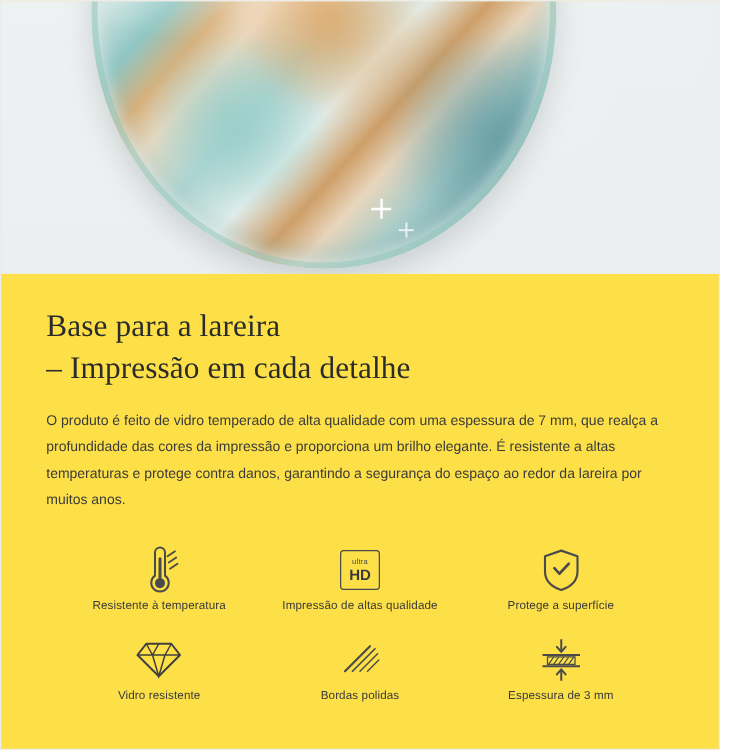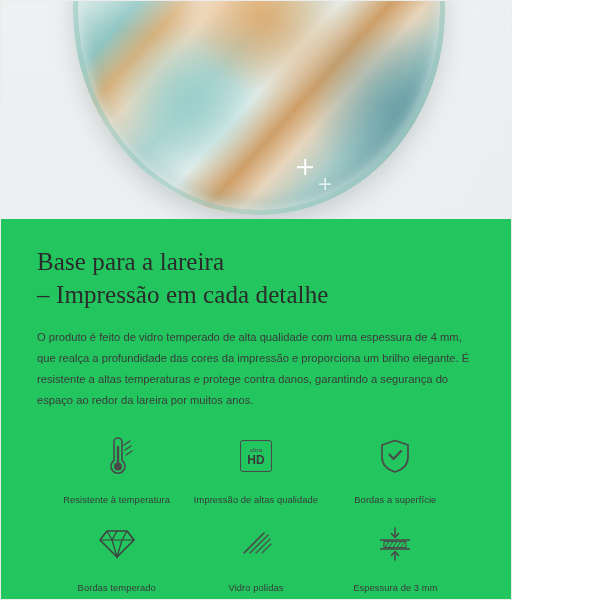--- a/index.html
+++ b/index.html
@@ -8,23 +8,23 @@
   }
   body {
     width: 600px;
     height: 600px;
     background: #ffffff;
     font-family: "Liberation Sans", sans-serif;
     overflow: hidden;
   }
   .page {
     position: relative;
-    width: 512px;
+    width: 576px;
     height: 600px;
-    background: #22c55e;
+    background: #fde047;
     box-sizing: border-box;
     border: 1px solid #ececec;
     overflow: hidden;
   }
 
   
   .hero {
     position: relative;
     width: 600px;
     height: 218px;
@@ -143,21 +143,21 @@
     justify-content: flex-start;
     padding: 6px 4px 4px 4px;
   }
   .feature .glyph {
     height: 42px;
     display: flex;
     align-items: center;
     justify-content: center;
   }
   .feature .caption {
-    margin-top: 18px;
+    margin-top: 2px;
     font-size: 9.3px;
     color: #3a3a3a;
     text-align: left;
     letter-spacing: .1px;
   }
   .hd-box {
     width: 30px;
     height: 30px;
     border: 1.6px solid #4a4a4a;
     border-radius: 3px;
@@ -190,21 +190,21 @@
     </div>
     <div class="sparkle s1"></div>
     <div class="sparkle s2"></div>
   </div>
 
   <div class="content">
     <h1 class="title">
       <span class="title-line">Base para a lareira</span>
       <span class="title-line">– Impressão em cada detalhe</span>
     </h1>
-    <p class="desc">O produto é feito de vidro temperado de alta qualidade com uma espessura de 4 mm, que realça a profundidade das cores da impressão e proporciona um brilho elegante. É resistente a altas temperaturas e protege contra danos, garantindo a segurança do espaço ao redor da lareira por muitos anos.</p>
+    <p class="desc">O produto é feito de vidro temperado de alta qualidade com uma espessura de 7 mm, que realça a profundidade das cores da impressão e proporciona um brilho elegante. É resistente a altas temperaturas e protege contra danos, garantindo a segurança do espaço ao redor da lareira por muitos anos.</p>
 
     <div class="features">
 
       <div class="feature">
         <div class="glyph">
           <svg width="34" height="40" viewBox="0 0 34 40">
             <path d="M14 6a4 4 0 0 1 8 0v18.5a7 7 0 1 1-8 0V6z" fill="none" stroke="#4a4a4a" stroke-width="1.6"></path>
             <line x1="18" y1="11" x2="18" y2="27" stroke="#4a4a4a" stroke-width="2.4" stroke-linecap="round"></line>
             <circle cx="18" cy="30.5" r="4" fill="#4a4a4a"></circle>
             <line x1="24" y1="9" x2="30" y2="5" stroke="#4a4a4a" stroke-width="1.4" stroke-linecap="round"></line>
@@ -225,43 +225,43 @@
         <div class="caption">Impressão de altas qualidade</div>
       </div>
 
       <div class="feature">
         <div class="glyph">
           <svg width="34" height="40" viewBox="0 0 34 40">
             <path d="M17 4.5 30 9v12c0 7.6-5.6 12.6-13 15-7.4-2.4-13-7.4-13-15V9l13-4.5z" fill="none" stroke="#4a4a4a" stroke-width="1.7" stroke-linejoin="round"></path>
             <path d="M11.5 18.5 15.5 23l7.5-8" fill="none" stroke="#4a4a4a" stroke-width="2.1" stroke-linecap="round" stroke-linejoin="round"></path>
           </svg>
         </div>
-        <div class="caption">Bordas a superfície</div>
+        <div class="caption">Protege a superfície</div>
       </div>
 
       <div class="feature">
         <div class="glyph">
           <svg width="38" height="34" viewBox="0 0 38 34">
             <path d="M9 4h20l7 9-17 17L2 13 9 4z" fill="none" stroke="#3f3f3f" stroke-width="1.6" stroke-linejoin="round"></path>
             <path d="M2 13h34M9 4l5 9 5-9M29 4l-5 9-5 0M14 13l5 17 5-17" fill="none" stroke="#3f3f3f" stroke-width="1.2"></path>
           </svg>
         </div>
-        <div class="caption">Bordas temperado</div>
+        <div class="caption">Vidro resistente</div>
       </div>
 
       <div class="feature">
         <div class="glyph">
           <svg width="36" height="34" viewBox="0 0 36 34">
             <path d="M6 26 26 6" stroke="#4a4a4a" stroke-width="1.7" stroke-linecap="round"></path>
             <path d="M12 26 30 8" stroke="#4a4a4a" stroke-width="1.4" stroke-linecap="round"></path>
             <path d="M18 26 32 12" stroke="#4a4a4a" stroke-width="1.2" stroke-linecap="round"></path>
             <path d="M24 26 33 17" stroke="#4a4a4a" stroke-width="1.1" stroke-linecap="round"></path>
           </svg>
         </div>
-        <div class="caption">Vidro polidas</div>
+        <div class="caption">Bordas polidas</div>
       </div>
 
       <div class="feature">
         <div class="glyph">
           <svg width="40" height="36" viewBox="0 0 40 36">
             <line x1="20" y1="2" x2="20" y2="10" stroke="#4a4a4a" stroke-width="1.6" stroke-linecap="round"></line>
             <path d="M16.5 7.5 20 11.5 23.5 7.5" fill="none" stroke="#4a4a4a" stroke-width="1.6" stroke-linecap="round" stroke-linejoin="round"></path>
             <line x1="5" y1="14" x2="35" y2="14" stroke="#4a4a4a" stroke-width="1.6"></line>
             <rect x="9" y="15.5" width="22" height="6" fill="none" stroke="#4a4a4a" stroke-width="1"></rect>
             <path d="M10 21.3 14 15.6M14 21.3 18 15.6M18 21.3 22 15.6M22 21.3 26 15.6M26 21.3 30 15.6" stroke="#4a4a4a" stroke-width="1"></path>

